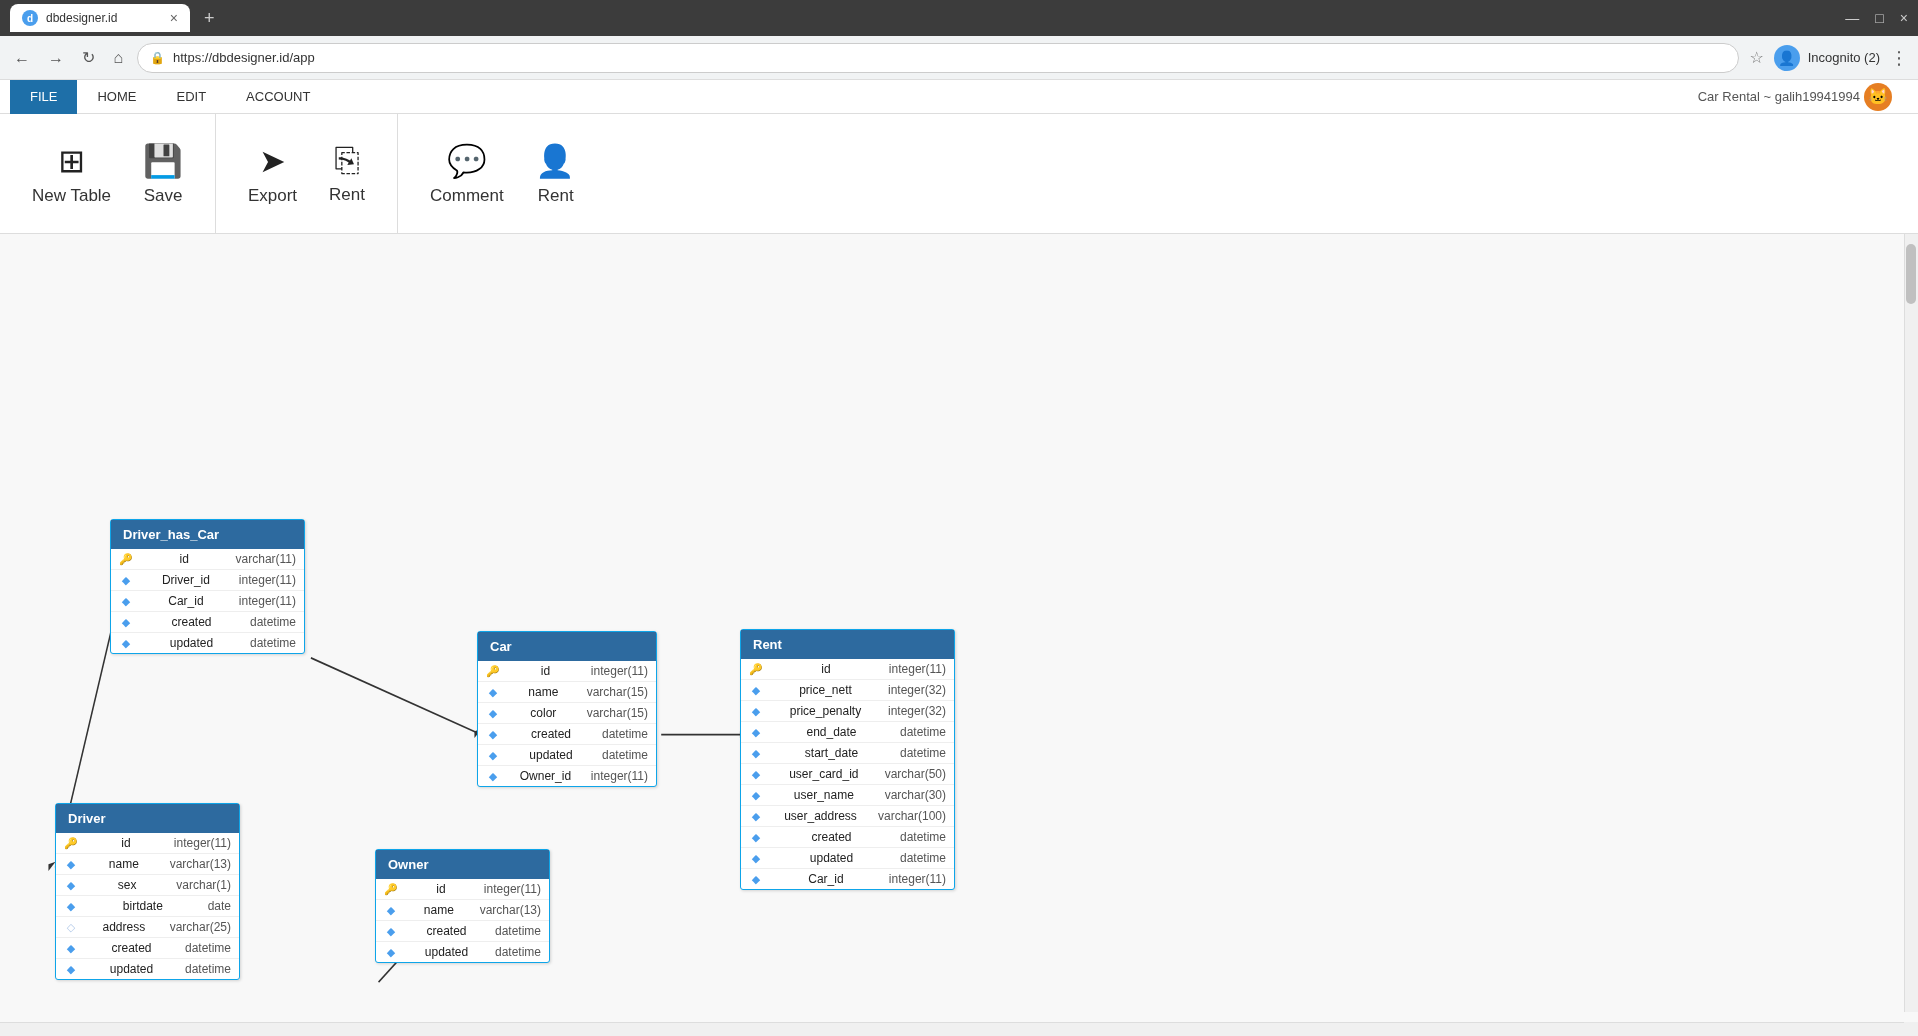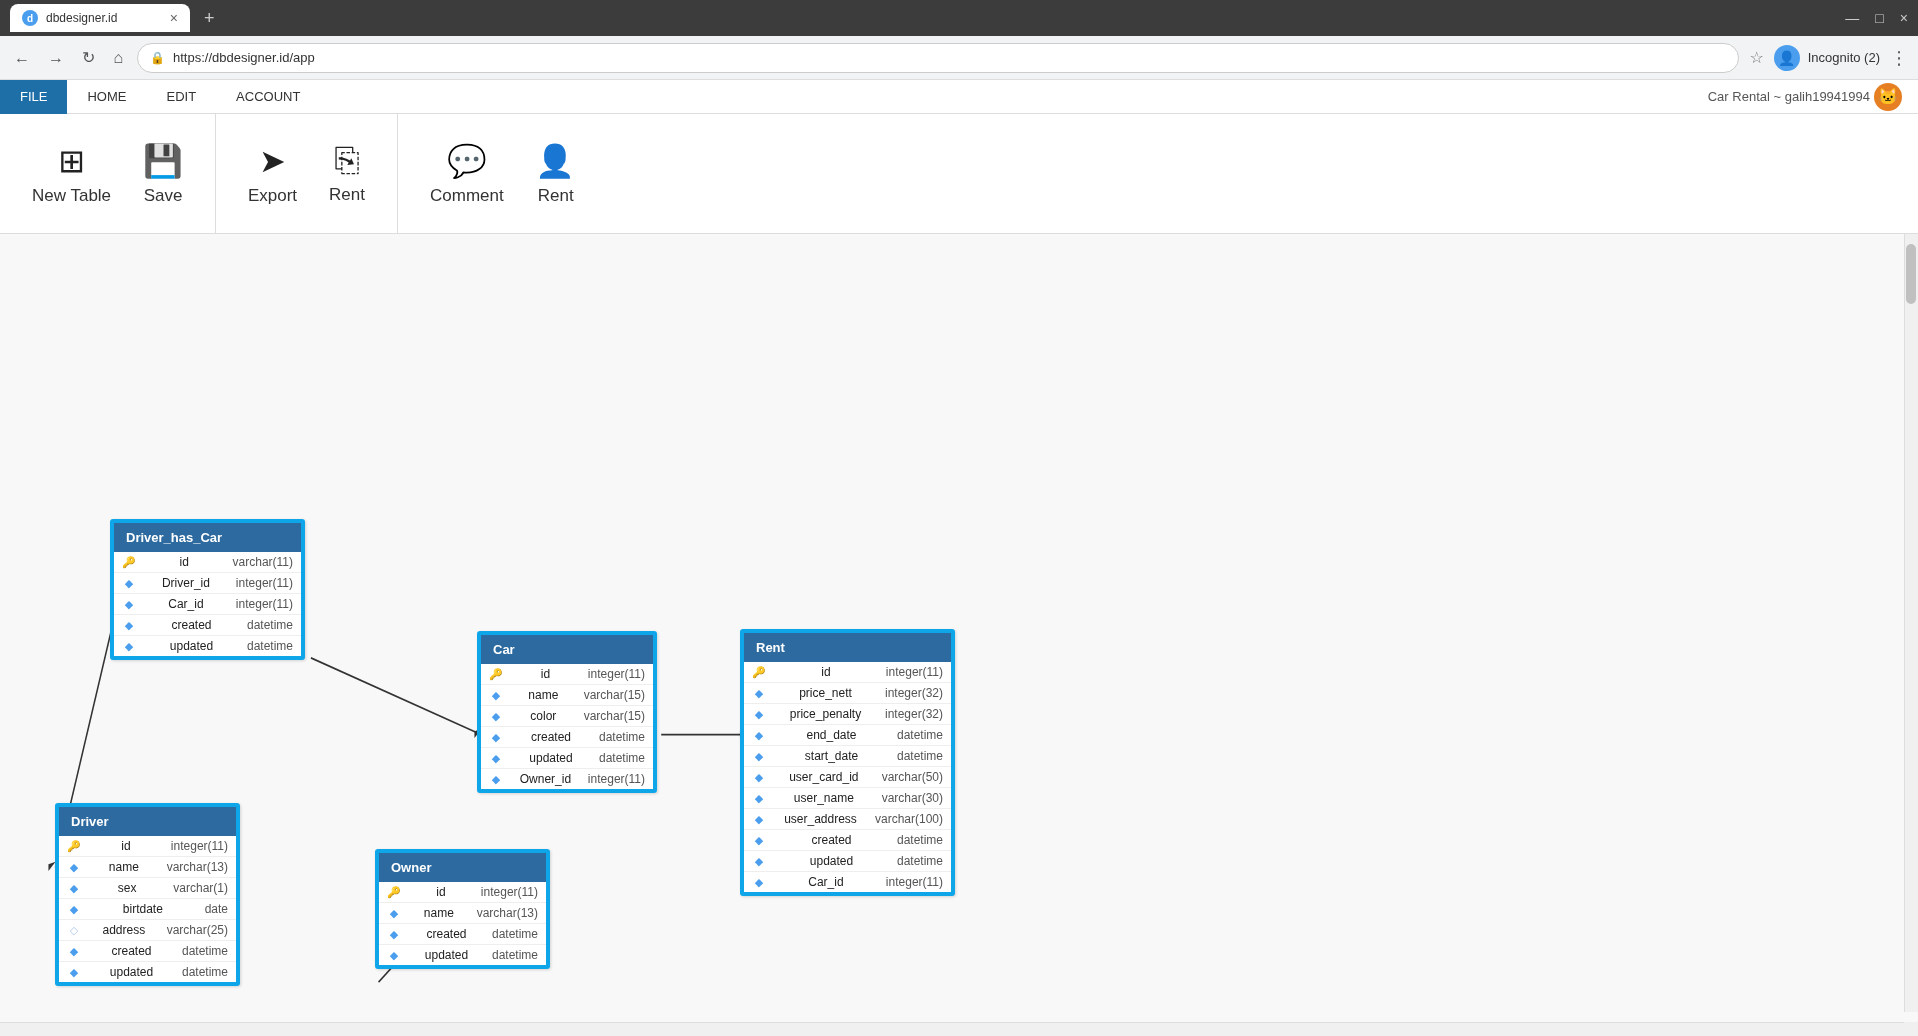--- a/index.html
+++ b/index.html
@@ -101,21 +101,21 @@
     }
     .menu-dots { color: #555; font-size: 18px; cursor: pointer; }
 
     
     .app-menubar {
       background: #fff;
       border-bottom: 1px solid #ddd;
       display: flex;
       align-items: center;
       height: 34px;
-      padding: 0;
+      padding: 10px;
     }
     .menu-item {
       padding: 0 20px;
       height: 34px;
       display: flex;
       align-items: center;
       font-size: 13px;
       font-weight: 500;
       cursor: pointer;
       color: #333;
@@ -182,21 +182,21 @@
       position: relative;
       overflow: hidden;
       flex: 1;
       height: calc(1036px - 36px - 44px - 34px - 120px - 24px);
     }
 
     
     .db-table {
       position: absolute;
       background: white;
-      border: 4px solid #0ea5e9;
+      border: 1px solid #0ea5e9;
       border-radius: 3px;
       min-width: 200px;
       box-shadow: 1px 1px 3px rgba(0,0,0,0.15);
       font-size: 12px;
     }
     .db-table-header {
       background: #2d6a9f;
       color: white;
       padding: 7px 12px;
       font-weight: bold;

